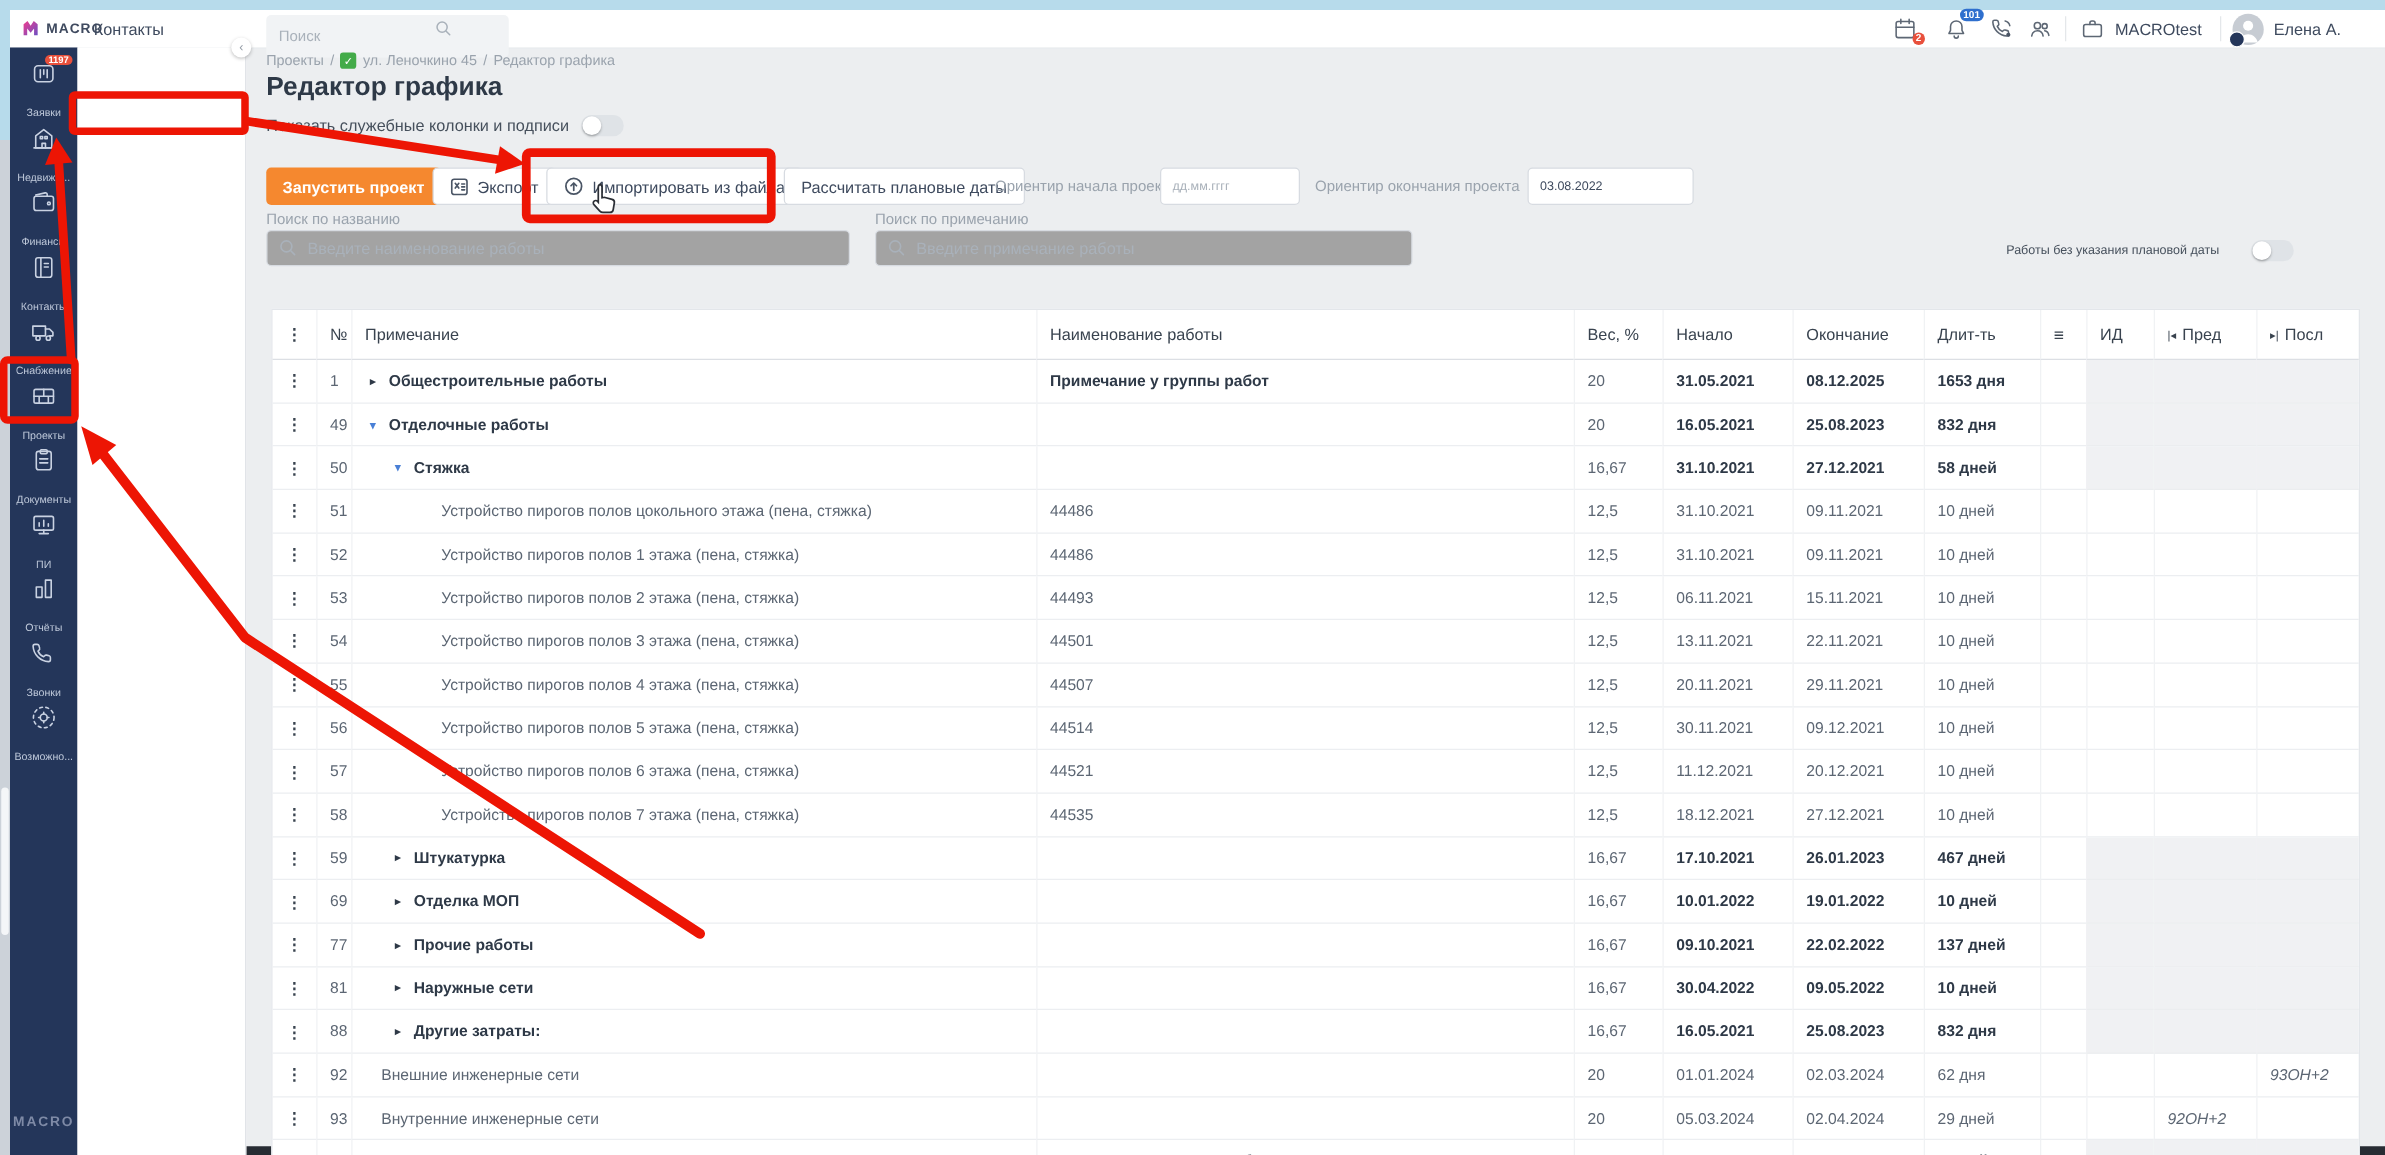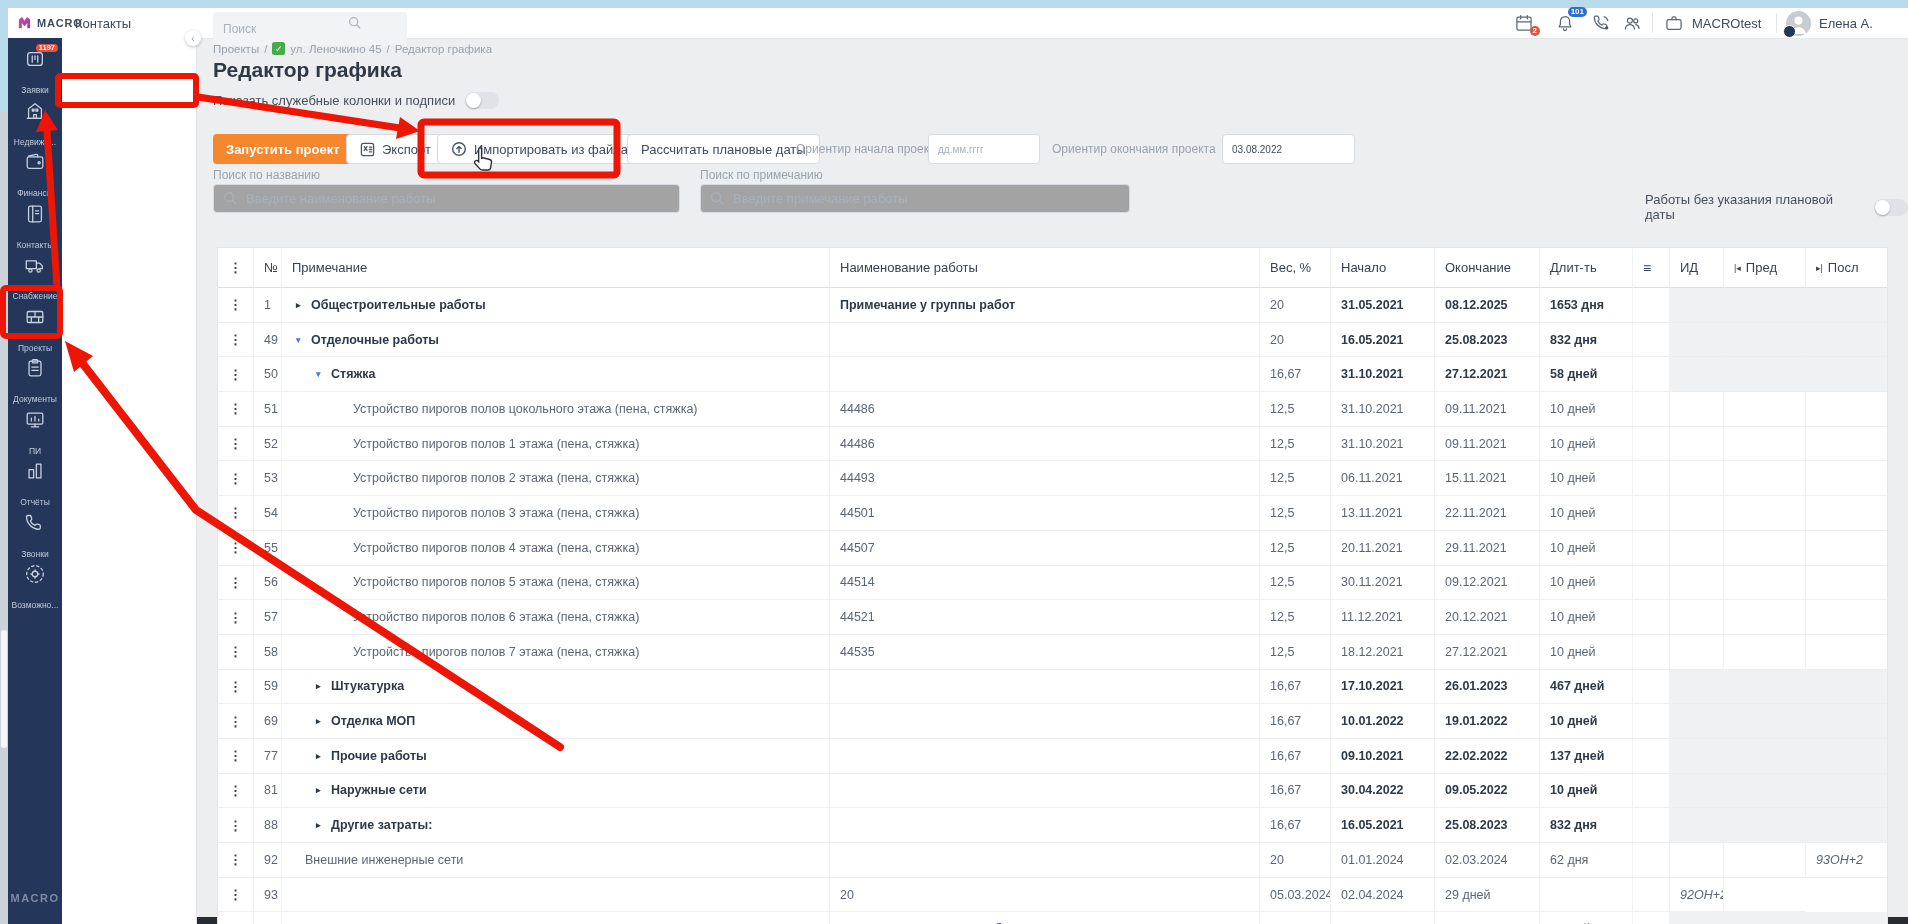--- a/index.html
+++ b/index.html
@@ -82,21 +82,21 @@
   
   #lbl-fname{left:213px;top:168px}
   #lbl-fnote{left:700px;top:168px}
   .search-wrap{position:absolute;top:184px;height:29px}
   #fname-wrap{left:213px;width:467px}
   #fnote-wrap{left:700px;width:430px}
   .search-wrap input{width:100%;height:100%;border:1px solid #d7dbe1;border-radius:4px;background:#a3a3a3;
                      font-size:13px;color:#3e4a5e;padding:0 10px 0 32px;outline:none;box-sizing:border-box;font-family:inherit}
   .search-wrap input::placeholder{color:#a9b1ba}
   .search-wrap .mag{position:absolute;left:10px;top:7px}
-  #works-toggle{left:1645px;top:192px;display:flex;align-items:center;gap:26px;font-size:13px;color:#46505c}
+  #works-toggle{left:1605px;top:192px;display:flex;align-items:center;gap:26px;font-size:10px;color:#46505c}
 
   
   #table{left:217px;top:247px;width:1671px;background:#fff;border:1px solid #e3e6ea;box-sizing:border-box}
   .trow{display:grid;grid-template-columns:35px 28px 548px 430px 71px 104px 105px 93px 37px 54px 82px 82px;height:34.7px}
   .trow>div{display:flex;align-items:center;padding:0 10px;border-bottom:1px solid #eceef1;border-left:1px solid #f0f2f4;
             font-size:12.5px;color:#5c6673;overflow:hidden;white-space:nowrap;box-sizing:border-box}
   .trow>div:first-child{border-left:none;justify-content:center;padding:0}
   .thead{height:40px}
   .thead>div{color:#39434f;font-size:13px;border-bottom:1px solid #dcdfe4}
   .kebab{font-weight:700;color:#39434f;font-size:13px;cursor:pointer}
@@ -728,20 +728,24 @@
       <div class="c-list"></div>
       <div class="c-id"></div>
       <div class="c-pred"></div>
       <div class="c-posl">93ОН+2</div>
     </div>
     <div class="trow plain">
       <div>
         <span class="kebab"></span>
       </div>
       <div class="c-num">93</div>
+      <div class="c-name">
+        <span class="arrow"></span>
+        <span>Внутренние инженерные сети</span>
+      </div>
       <div class="c-note"></div>
       <div class="c-weight">20</div>
       <div class="c-start">05.03.2024</div>
       <div class="c-end">02.04.2024</div>
       <div class="c-dur">29 дней</div>
       <div class="c-list"></div>
       <div class="c-id"></div>
       <div class="c-pred">92ОН+2</div>
       <div class="c-posl"></div>
     </div>

